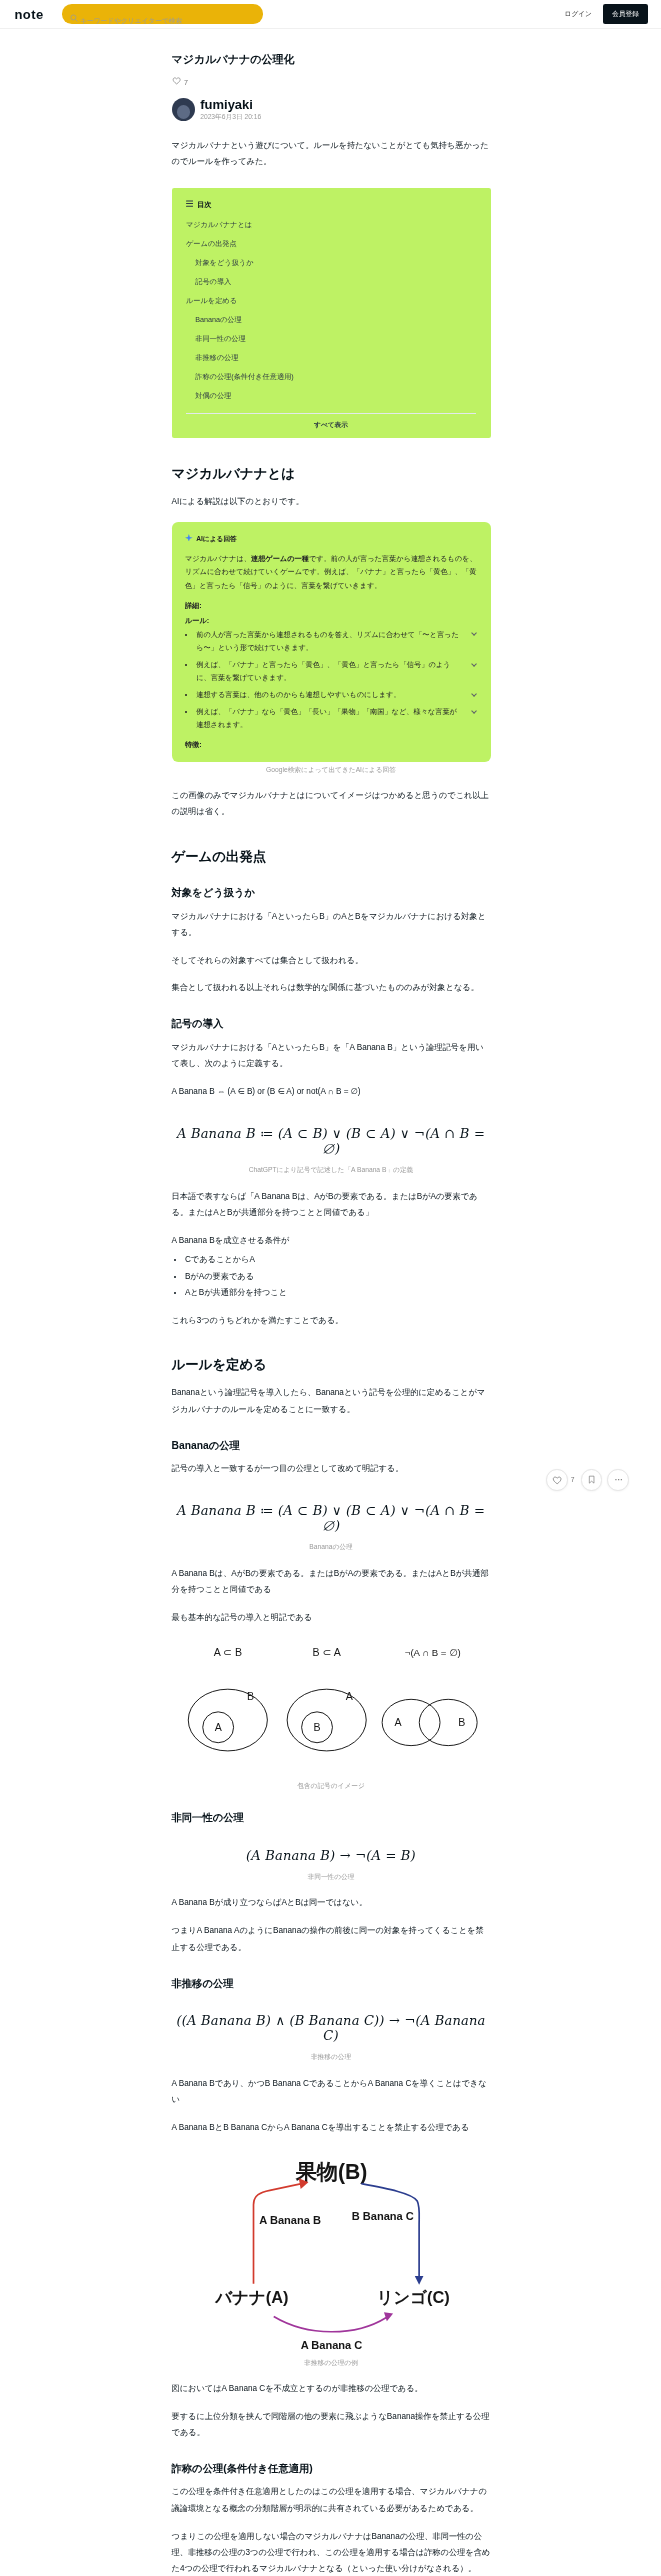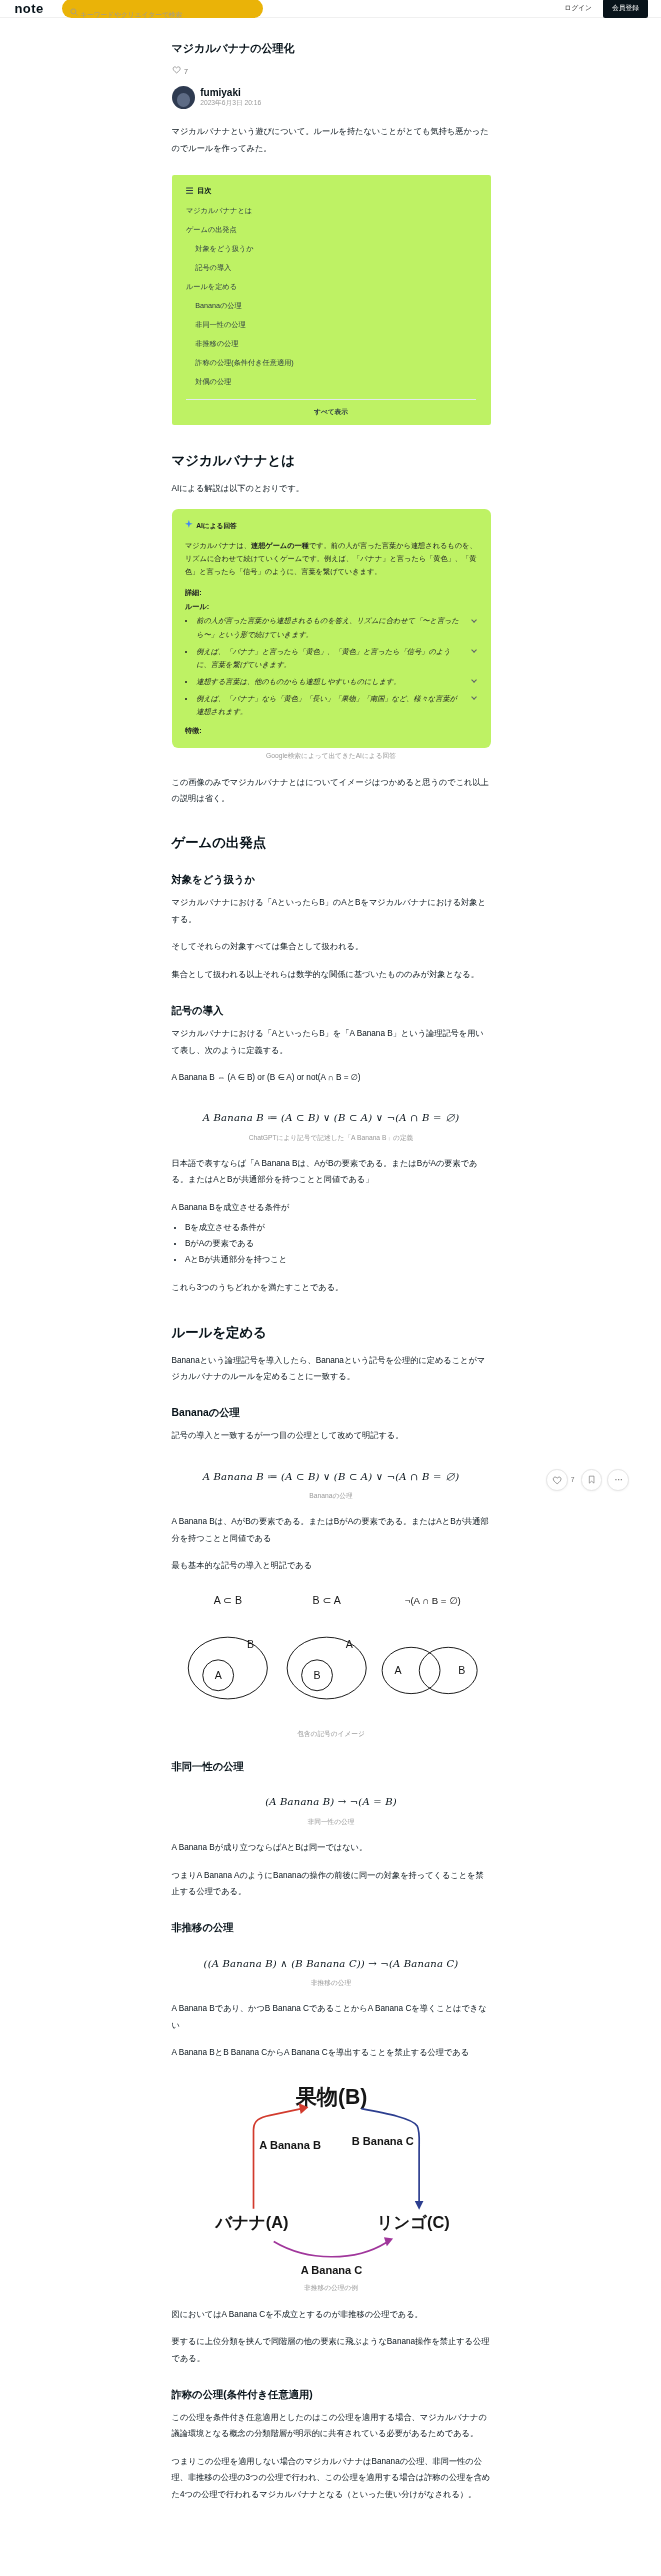--- a/index.html
+++ b/index.html
@@ -4,65 +4,65 @@
 <style>
   * { margin:0; padding:0; box-sizing:border-box; }
   html,body { background:#fff; }
   body {
     width:662px; height:3091px; overflow:hidden; position:relative;
     font-family:"Liberation Sans","DejaVu Sans",sans-serif;
     color:#08131a;
   }
   
   .navbar {
-    height:18px; display:flex; align-items:center; gap:18.5px;
+    height:29px; display:flex; align-items:center; gap:18.5px;
     padding:0 14.4px; border-bottom:0.5px solid #f0f0f0; background:#fff;
   }
   .logo { font-size:13px; font-weight:bold; letter-spacing:0.5px; cursor:pointer; }
   .search {
     display:flex; align-items:flex-end; gap:2px; background:#eab308;
     border-radius:9.8px; height:19.6px; width:201px; padding:0 7.7px;
   }
   .search input { border:none; background:transparent; outline:none; font-size:6.7px; width:100%; color:#333; font-family:inherit; }
   .search input::placeholder { color:#9b9b9b; }
   .nav-right { margin-left:auto; display:flex; align-items:center; gap:11.3px; }
   .login { font-size:6.7px; color:#333; cursor:pointer; }
   .signup { color:#fff; font-size:6.7px; border:none; border-radius:2.1px; padding:5.2px 8.8px; cursor:pointer; font-family:inherit; }
   
   .article { width:319px; margin:0 auto; padding-top:21.6px; }
   h1 { font-size:11px; line-height:1.5; margin-bottom:9.3px; }
   .like-row { display:flex; align-items:center; gap:3.1px; color:#757575; margin-bottom:9.3px; }
   .like-row .cnt { font-size:7.2px; }
   .author-row { display:flex; align-items:center; gap:5.7px; margin-bottom:15.5px; }
   .avatar { width:23px; height:23px; border-radius:50%; background:#2e3a50; position:relative; overflow:hidden; cursor:pointer; }
   .avatar::after { content:""; position:absolute; left:5.2px; top:7.2px; width:13.4px; height:13.4px; border-radius:50%; background:#5d6b85; }
-  .author-name { font-size:10px; font-weight:bold; cursor:pointer; }
+  .author-name { font-size:13px; font-weight:bold; cursor:pointer; }
   .author-date { font-size:6.7px; color:#9b9b9b; margin-top:1.5px; }
   p.body { font-size:8.2px; line-height:2.0; margin-bottom:11.3px; }
   
   .toc { border-radius:2.1px; padding:11.3px 14.4px 0; margin:17.5px 0 24px; }
   .toc-header { display:flex; align-items:center; gap:4.1px; font-size:7.2px; font-weight:bold; color:#08131a; margin-bottom:6.2px; }
   .toc-list { list-style:none; }
   .toc-list li { font-size:7.2px; line-height:1.5; padding:4.1px 0; color:#2c3a42; cursor:pointer; }
   .toc-list li.lv2 { padding-left:9.3px; }
   .toc-footer { border-top:0.5px solid #e2e9ec; margin-top:7.2px; padding:7.2px 0 8.2px; text-align:center; font-size:6.7px; font-weight:bold; color:#2c3a42; cursor:pointer; }
   
   h2.sec { font-size:13.4px; margin:27px 0 11.3px; }
   h3.sub { font-size:10.3px; margin:20.6px 0 8.2px; }
   
   .ai-box { border-radius:6.2px; padding:11.3px 13.4px 9.3px; font-size:7.2px; line-height:1.85; color:#202124; cursor:pointer; }
   .ai-badge { display:flex; align-items:center; gap:3.6px; font-size:6.7px; font-weight:bold; margin-bottom:6.2px; color:#202124; }
   .ai-lead { margin-bottom:7.2px; }
   .ai-label { font-weight:bold; margin-bottom:1px; }
   .ai-box ul { list-style:disc; margin:1px 0 6.2px 11.3px; }
-  .ai-box li { margin-bottom:3.6px; position:relative; padding-right:13.4px;font-style:italic; }
+  .ai-box li { margin-bottom:3.6px; position:relative; padding-right:13.4px; }
   .chev { position:absolute; right:1px; top:3.6px; width:4.1px; height:4.1px; border-right:1px solid #5f6368; border-bottom:1px solid #5f6368; transform:rotate(45deg); }
   
   .formula-fig { padding:14.4px 0 6.2px; text-align:center; cursor:pointer; }
-  .formula { font-family:"DejaVu Serif","Liberation Serif",serif; font-style:italic; font-size:10px; letter-spacing:0.2px; }
+  .formula { font-family:"DejaVu Serif","Liberation Serif",serif; font-style:italic; font-size:13px; letter-spacing:0.2px; }
   .fig-caption { text-align:center; font-size:6.7px; color:#999; margin:4.1px 0 13.4px; }
   figure.diagram { margin-top:8.2px; text-align:center; cursor:pointer; }
   figure.diagram svg { display:block; margin:0 auto; }
   svg text { font-family:"Liberation Sans","DejaVu Sans",sans-serif; fill:#161616; }
   ul.conds { margin:0 0 11.3px 13.4px; }
   ul.conds li { font-size:8.2px; line-height:2.0; }
   
   .float-actions { position:absolute; top:1469px; right:33px; display:flex; align-items:center; gap:5.2px; }
   .fab { width:21.6px; height:21.6px; border-radius:50%; background:#fff; border:0.5px solid #e6e6e6; box-shadow:0 0.5px 2.1px rgba(0,0,0,.06); display:flex; align-items:center; justify-content:center; color:#757575; cursor:pointer; }
   .fab-cnt { font-size:6.7px; color:#757575; margin:0 1px 0 -2.1px; }
@@ -176,21 +176,21 @@
   <p class="body">A Banana B ⇔ (A ∈ B) or (B ∈ A) or not(A ∩ B = ∅)</p>
 
   <figure class="formula-fig">
     <div class="formula">A Banana B ≔ (A ⊂ B) ∨ (B ⊂ A) ∨ ¬(A ∩ B = ∅)</div>
   </figure>
   <div class="fig-caption">ChatGPTにより記号で記述した「A Banana B」の定義</div>
 
   <p class="body">日本語で表すならば「A Banana Bは、AがBの要素である。またはBがAの要素である。またはAとBが共通部分を持つことと同値である」</p>
   <p class="body" style="margin-bottom:3.1px">A Banana Bを成立させる条件が</p>
   <ul class="conds">
-    <li>Bを成立させる条件が</li>
+    <li>CであることからA</li>
     <li>BがAの要素である</li>
     <li>AとBが共通部分を持つこと</li>
   </ul>
   <p class="body">これら3つのうちどれかを満たすことである。</p>
 
   <h2 class="sec">ルールを定める</h2>
   <p class="body">Bananaという論理記号を導入したら、Bananaという記号を公理的に定めることがマジカルバナナのルールを定めることに一致する。</p>
 
   <h3 class="sub">Bananaの公理</h3>
   <p class="body">記号の導入と一致するが一つ目の公理として改めて明記する。</p>

